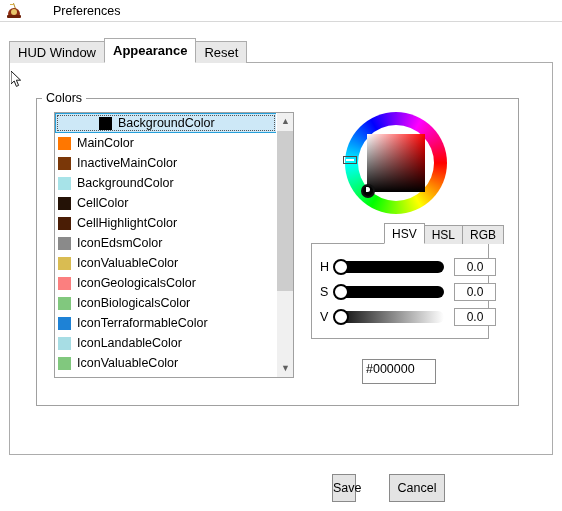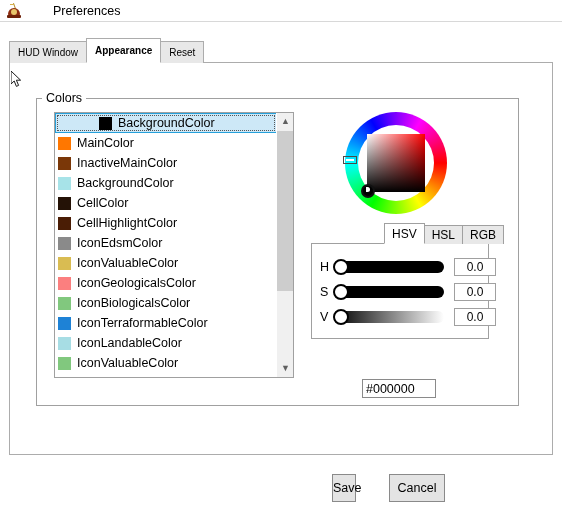--- a/index.html
+++ b/index.html
@@ -82,21 +82,21 @@
     left: 9px; top: 38px;
     height: 25px;
     display: flex;
     align-items: flex-end;
     z-index: 5;
   }
   .tab {
     height: 22px;
     line-height: 21px;
     padding: 0 8px;
-    font-size: 10px;
+    font-size: 13px;
     border: 1px solid #acacac;
     border-bottom: none;
     background: #e8e8e8;
     color: #000;
     box-sizing: border-box;
     margin-right: -1px;
     position: relative;
   }
   .tab.active {
     background: #ffffff;
@@ -352,22 +352,22 @@
     font-size: 12px;
     text-align: center;
     line-height: 17px;
     color: #000;
     box-sizing: border-box;
   }
 
   
   #hexfield {
     position: absolute;
-    left: 362px; top: 379px;
-    width: 74px; height: 19px;
+    left: 362px; top: 359px;
+    width: 74px; height: 25px;
     border: 1px solid #8a8a8a;
     background: #ffffff;
     font-size: 12.5px;
     line-height: 18px;
     padding-left: 3px;
     color: #000;
     box-sizing: border-box;
   }
 
   

